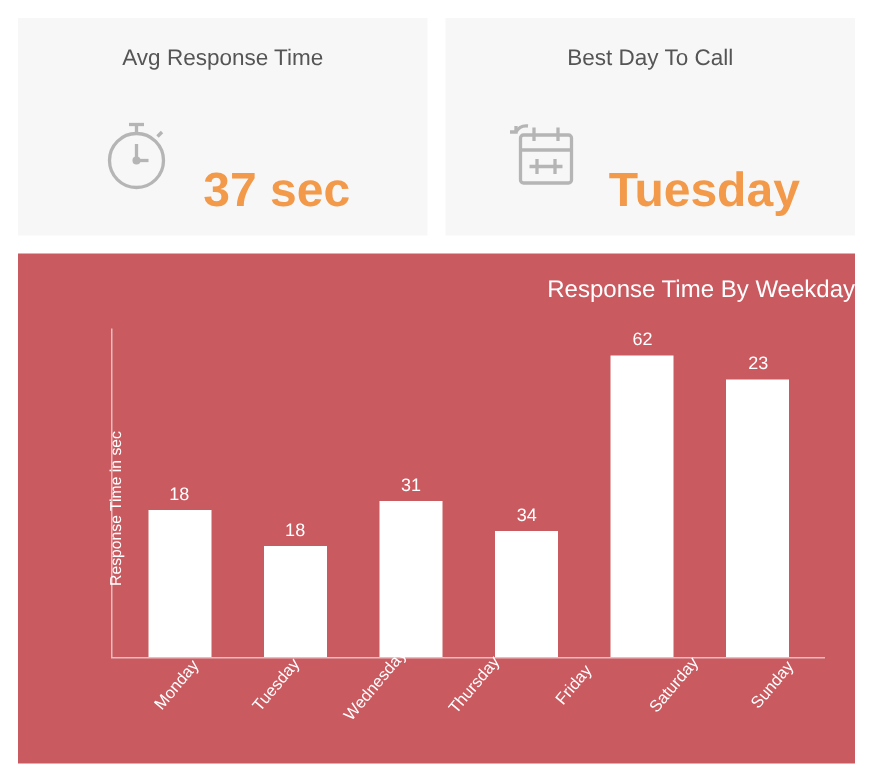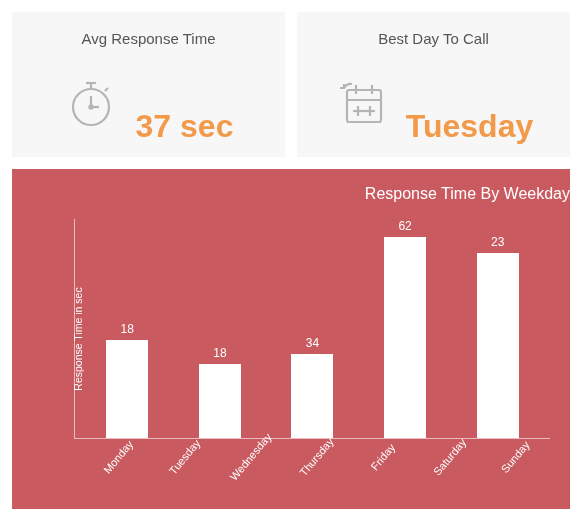--- a/index.html
+++ b/index.html
@@ -174,20 +174,24 @@
     <div class="bars" id="bars">
         <div class="bar-slot">
           <div class="bar-val">18</div>
           <div class="bar" style="height: 44.6154%;"></div>
         </div>
         <div class="bar-slot">
           <div class="bar-val">18</div>
           <div class="bar" style="height: 33.8462%;"></div>
         </div>
         <div class="bar-slot">
+          <div class="bar-val">31</div>
+          <div class="bar" style="height: 47.6923%;"></div>
+        </div>
+        <div class="bar-slot">
           <div class="bar-val">34</div>
           <div class="bar" style="height: 38.4615%;"></div>
         </div>
         <div class="bar-slot">
           <div class="bar-val">62</div>
           <div class="bar" style="height: 95.3846%;"></div>
         </div>
         <div class="bar-slot">
           <div class="bar-val">23</div>
           <div class="bar" style="height: 84.6154%;"></div>

